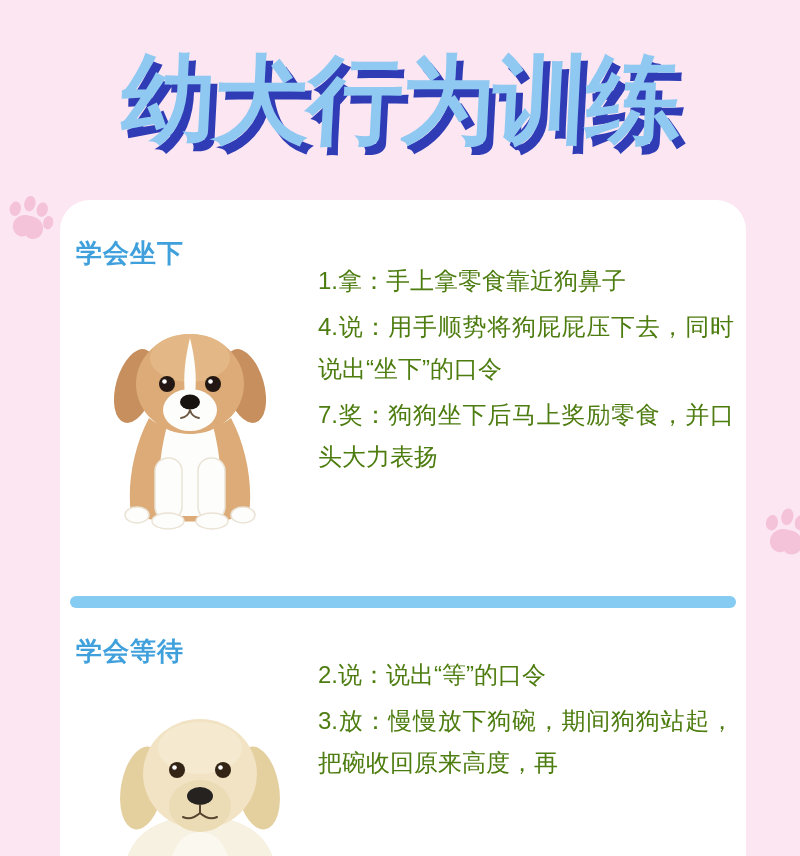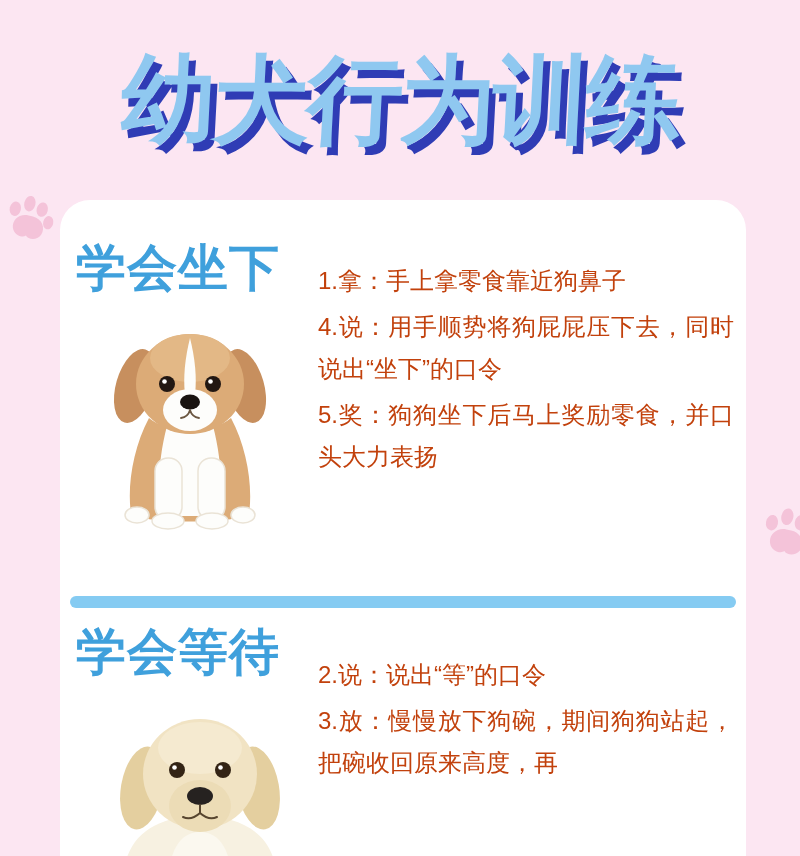--- a/index.html
+++ b/index.html
@@ -12,28 +12,28 @@
     position:absolute;left:0;top:52px;width:100%;margin:0;text-align:center;
     font-size:96px;font-weight:900;letter-spacing:-3px;line-height:1;
     color:#8fc8f0;text-shadow:7px 8px 0 #2f3cb5;
     transform:skewX(-3deg);
   }
   .card{
     position:absolute;left:60px;top:200px;width:686px;height:700px;
     background:#ffffff;border-radius:30px;
   }
   .heading{
-    position:absolute;margin:0;font-size:50px;font-weight:800;
+    position:absolute;margin:0;font-size:26px;font-weight:800;
     color:#3fa0dc;letter-spacing:1px;line-height:1.2;
   }
   .heading-sit{left:16px;top:38px;}
-  .heading-wait{left:16px;top:422px;}
+  .heading-wait{left:16px;top:438px;font-family:Liberation Mono, monospace;}
   .steps{
     position:absolute;left:258px;width:416px;
-    font-size:24px;line-height:42px;color:#c2410c;
+    font-size:24px;line-height:42px;color:#4d7c0f;
     text-align:justify;
   }
   .steps p{margin:0 0 4px 0;}
   .steps-sit{top:60px;}
   .steps-wait{top:454px;}
   .divider{
     position:absolute;left:10px;top:396px;width:666px;height:12px;
     border-radius:6px;background:#85cbf2;
   }
   .img-box{position:absolute;}
@@ -104,21 +104,21 @@
         <circle cx="79.5" cy="81.5" r="2.3" fill="#ffffff"></circle>
         <circle cx="125.5" cy="81.5" r="2.3" fill="#ffffff"></circle>
         <ellipse cx="105" cy="102" rx="10" ry="7.5" fill="#191310"></ellipse>
         <path d="M105,110 Q103,117 96,118 M105,110 Q107,117 114,118" stroke="#6b5742" stroke-width="1.8" fill="none" stroke-linecap="round"></path>
       </svg>
     </div>
 
     <div class="steps steps-sit">
       <p>1.拿：手上拿零食靠近狗鼻子</p>
       <p>4.说：用手顺势将狗屁屁压下去，同时说出“坐下”的口令</p>
-      <p>5.奖：狗狗坐下后马上奖励零食，并口头大力表扬</p>
+      <p>7.奖：狗狗坐下后马上奖励零食，并口头大力表扬</p>
     </div>
 
     <div class="divider"></div>
 
     <h2 class="heading heading-wait">学会等待</h2>
 
     <div class="img-box img-wait">
       <svg viewBox="0 0 210 172" aria-hidden="true">
 
         <ellipse cx="47" cy="96" rx="21" ry="42" fill="#e4cf9f" transform="rotate(10 47 96)"></ellipse>

